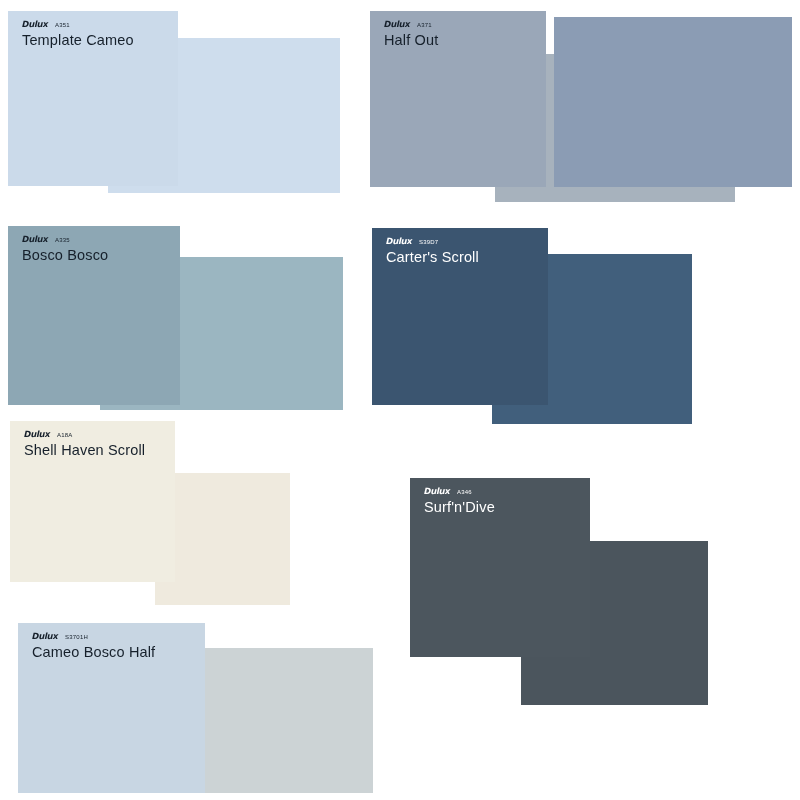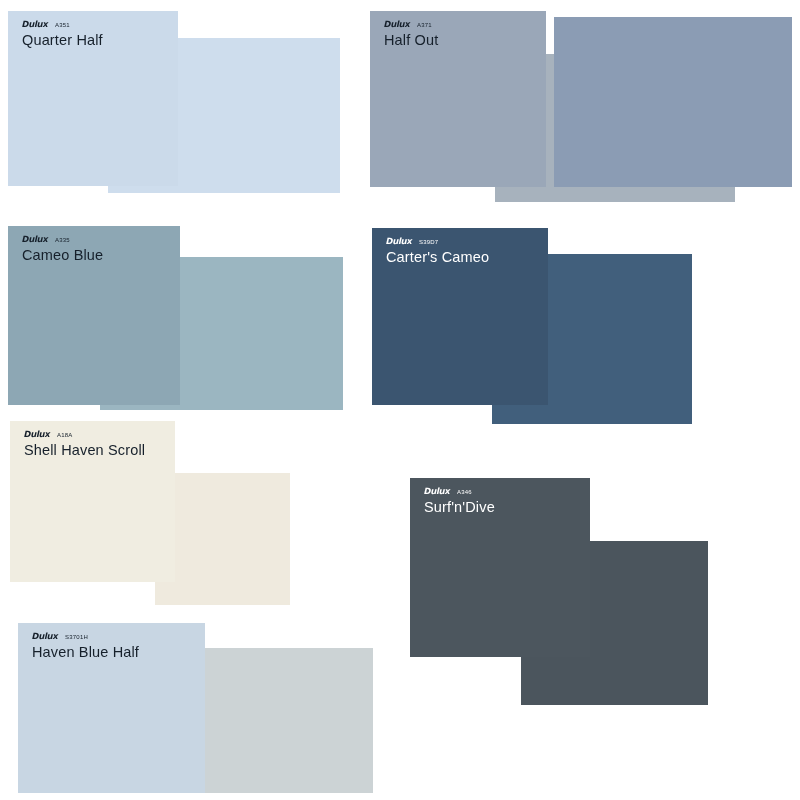--- a/index.html
+++ b/index.html
@@ -88,21 +88,21 @@
 <body>
 
 <div id="canvas" style="background: rgb(255, 255, 255);">
     <div class="swatch-group" style="left: 0px; top: 0px; width: 800px; height: 800px; pointer-events: none;">
       <div class="chip chip-main" style="pointer-events: auto; left: 8px; top: 11px; width: 170px; height: 175px; background: rgb(203, 218, 234);">
         <div class="label-block dark-text">
           <div class="brand-row">
             <span class="brand-logo">Dulux</span>
             <span class="brand-code">A351</span>
           </div>
-          <div class="colour-name">Quarter Half</div>
+          <div class="colour-name">Template Cameo</div>
         </div>
       </div>
       <div class="chip chip-sec" style="pointer-events: auto; left: 108px; top: 38px; width: 232px; height: 155px; background: rgb(206, 221, 237);"></div>
     </div>
     <div class="swatch-group" style="left: 0px; top: 0px; width: 800px; height: 800px; pointer-events: none;">
       <div class="chip chip-main" style="pointer-events: auto; left: 370px; top: 11px; width: 176px; height: 176px; background: rgb(154, 167, 184);">
         <div class="label-block dark-text">
           <div class="brand-row">
             <span class="brand-logo">Dulux</span>
             <span class="brand-code">A371</span>
@@ -113,33 +113,33 @@
       <div class="chip chip-sec" style="pointer-events: auto; left: 554px; top: 17px; width: 238px; height: 170px; background: rgb(139, 156, 180);"></div>
       <div class="chip chip-ter" style="pointer-events: auto; left: 495px; top: 54px; width: 240px; height: 148px; background: rgb(167, 178, 189);"></div>
     </div>
     <div class="swatch-group" style="left: 0px; top: 0px; width: 800px; height: 800px; pointer-events: none;">
       <div class="chip chip-main" style="pointer-events: auto; left: 8px; top: 226px; width: 172px; height: 179px; background: rgb(141, 167, 180);">
         <div class="label-block dark-text">
           <div class="brand-row">
             <span class="brand-logo">Dulux</span>
             <span class="brand-code">A335</span>
           </div>
-          <div class="colour-name">Cameo Blue</div>
+          <div class="colour-name">Bosco Bosco</div>
         </div>
       </div>
       <div class="chip chip-sec" style="pointer-events: auto; left: 100px; top: 257px; width: 243px; height: 153px; background: rgb(155, 182, 193);"></div>
     </div>
     <div class="swatch-group" style="left: 0px; top: 0px; width: 800px; height: 800px; pointer-events: none;">
       <div class="chip chip-main" style="pointer-events: auto; left: 372px; top: 228px; width: 176px; height: 177px; background: rgb(59, 85, 112);">
         <div class="label-block light-text">
           <div class="brand-row">
             <span class="brand-logo">Dulux</span>
             <span class="brand-code">S39D7</span>
           </div>
-          <div class="colour-name">Carter's Cameo</div>
+          <div class="colour-name">Carter's Scroll</div>
         </div>
       </div>
       <div class="chip chip-sec" style="pointer-events: auto; left: 492px; top: 254px; width: 200px; height: 170px; background: rgb(65, 95, 124);"></div>
     </div>
     <div class="swatch-group" style="left: 0px; top: 0px; width: 800px; height: 800px; pointer-events: none;">
       <div class="chip chip-main" style="pointer-events: auto; left: 10px; top: 421px; width: 165px; height: 161px; background: rgb(240, 237, 225);">
         <div class="label-block dark-text">
           <div class="brand-row">
             <span class="brand-logo">Dulux</span>
             <span class="brand-code">A18A</span>
@@ -161,18 +161,18 @@
       </div>
       <div class="chip chip-sec" style="pointer-events: auto; left: 521px; top: 541px; width: 187px; height: 164px; background: rgb(75, 85, 93);"></div>
     </div>
     <div class="swatch-group" style="left: 0px; top: 0px; width: 800px; height: 800px; pointer-events: none;">
       <div class="chip chip-main" style="pointer-events: auto; left: 18px; top: 623px; width: 187px; height: 170px; background: rgb(200, 214, 227);">
         <div class="label-block dark-text">
           <div class="brand-row">
             <span class="brand-logo">Dulux</span>
             <span class="brand-code">S3701H</span>
           </div>
-          <div class="colour-name">Haven Blue Half</div>
+          <div class="colour-name">Cameo Bosco Half</div>
         </div>
       </div>
       <div class="chip chip-sec" style="pointer-events: auto; left: 205px; top: 648px; width: 168px; height: 145px; background: rgb(204, 211, 213);"></div>
     </div>
   </div>
 
 </body></html>

